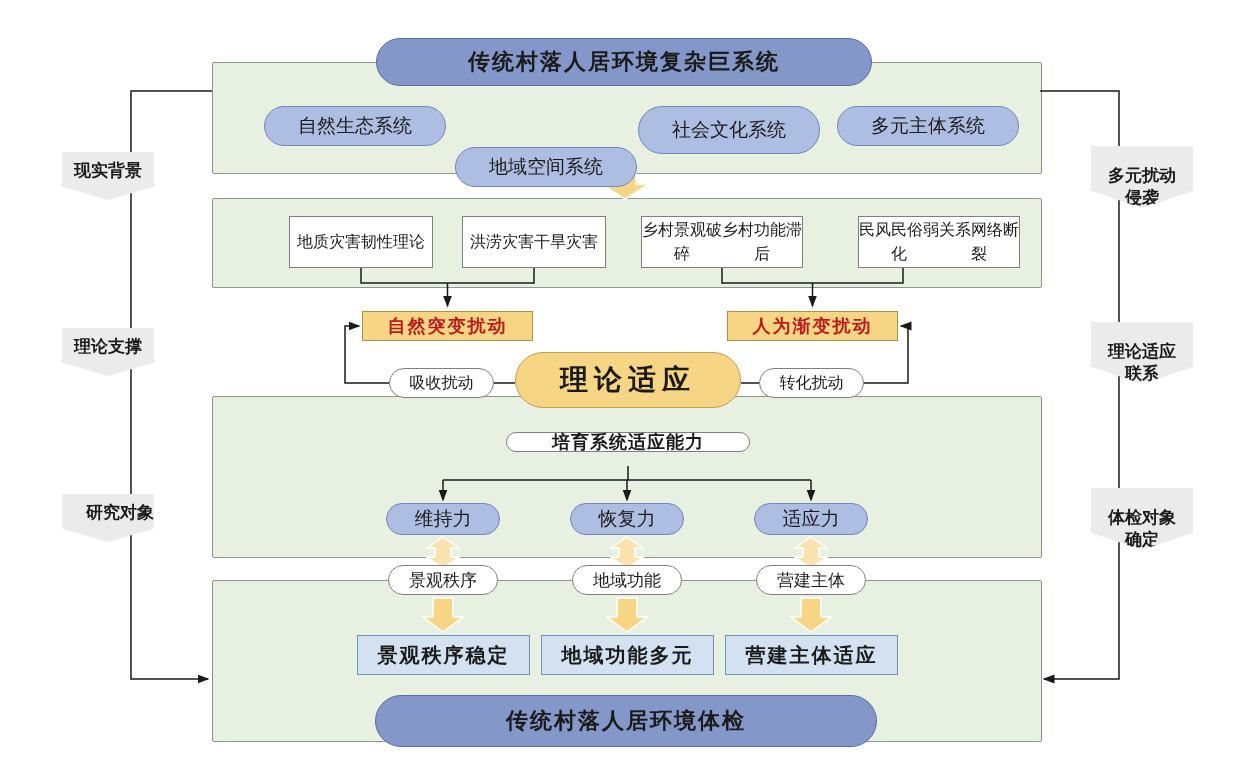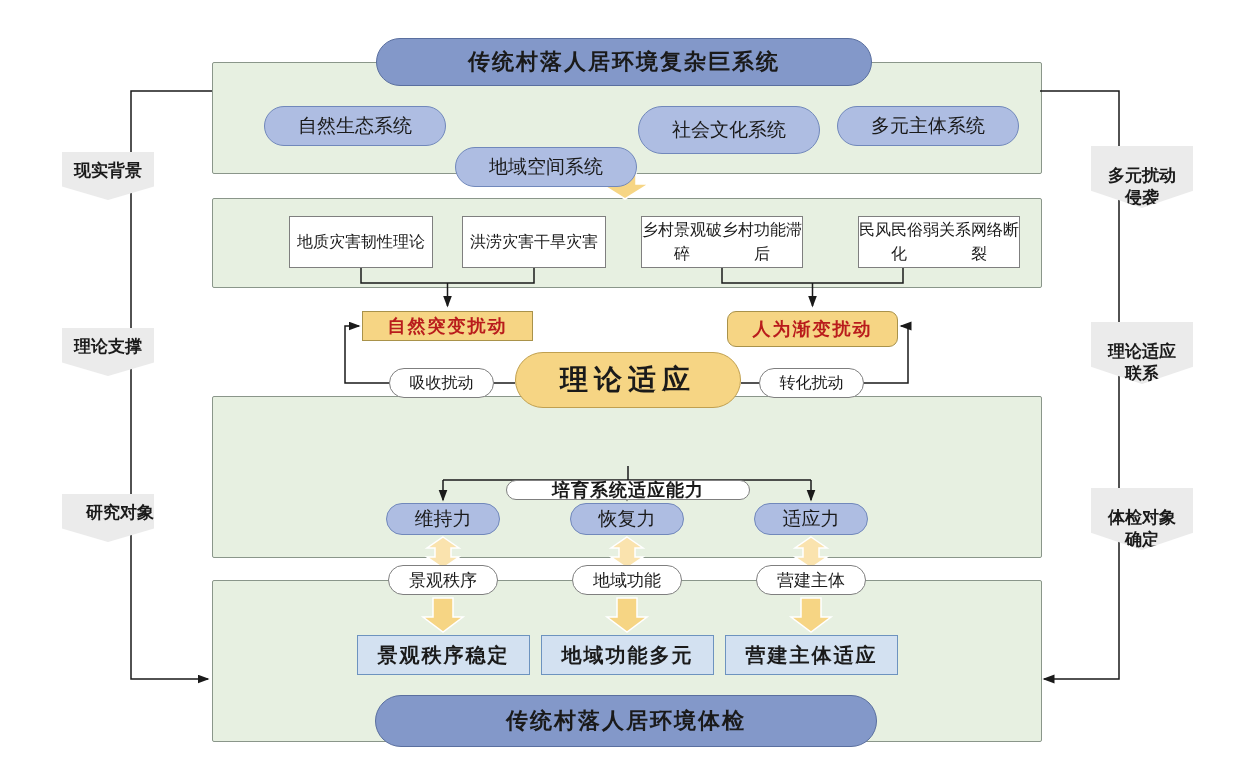--- a/index.html
+++ b/index.html
@@ -92,27 +92,27 @@
   <div class="node whitebox" style="left:641px;top:216px;width:162px;height:52px;">
     <span>乡村景观破碎</span>
     <span>乡村功能滞后</span>
   </div>
   <div class="node whitebox" style="left:858px;top:216px;width:162px;height:52px;">
     <span>民风民俗弱化</span>
     <span>关系网络断裂</span>
   </div>
 
   <div class="node yellowbox" style="left:362px;top:311px;width:171px;height:30px;">自然突变扰动</div>
-  <div class="node yellowbox" style="left:727px;top:311px;width:171px;height:36px;border-radius:9px;">人为渐变扰动</div>
+  <div class="node yellowbox" style="left:727px;top:311px;width:171px;height:30px;">人为渐变扰动</div>
 
   <div class="node corepill" style="left:515px;top:352px;width:226px;height:56px;">理论适应</div>
   <div class="node whitepill" style="left:389px;top:368px;width:105px;height:30px;">吸收扰动</div>
   <div class="node whitepill" style="left:759px;top:368px;width:105px;height:30px;">转化扰动</div>
 
-  <div class="node cappill" style="left:506px;top:432px;width:244px;height:20px;margin-top:48px;">培育系统适应能力</div>
+  <div class="node cappill" style="left:506px;top:432px;width:244px;height:20px;">培育系统适应能力</div>
 
   <div class="node pill bluepill" style="left:386px;top:503px;width:114px;height:32px;">维持力</div>
   <div class="node pill bluepill" style="left:570px;top:503px;width:114px;height:32px;">恢复力</div>
   <div class="node pill bluepill" style="left:754px;top:503px;width:114px;height:32px;">适应力</div>
 
   <div class="node objpill" style="left:388px;top:565px;width:110px;height:30px;">景观秩序</div>
   <div class="node objpill" style="left:572px;top:565px;width:110px;height:30px;">地域功能</div>
   <div class="node objpill" style="left:756px;top:565px;width:110px;height:30px;">营建主体</div>
 
   <div class="node outbox" style="left:357px;top:635px;width:173px;height:40px;">景观秩序稳定</div>

